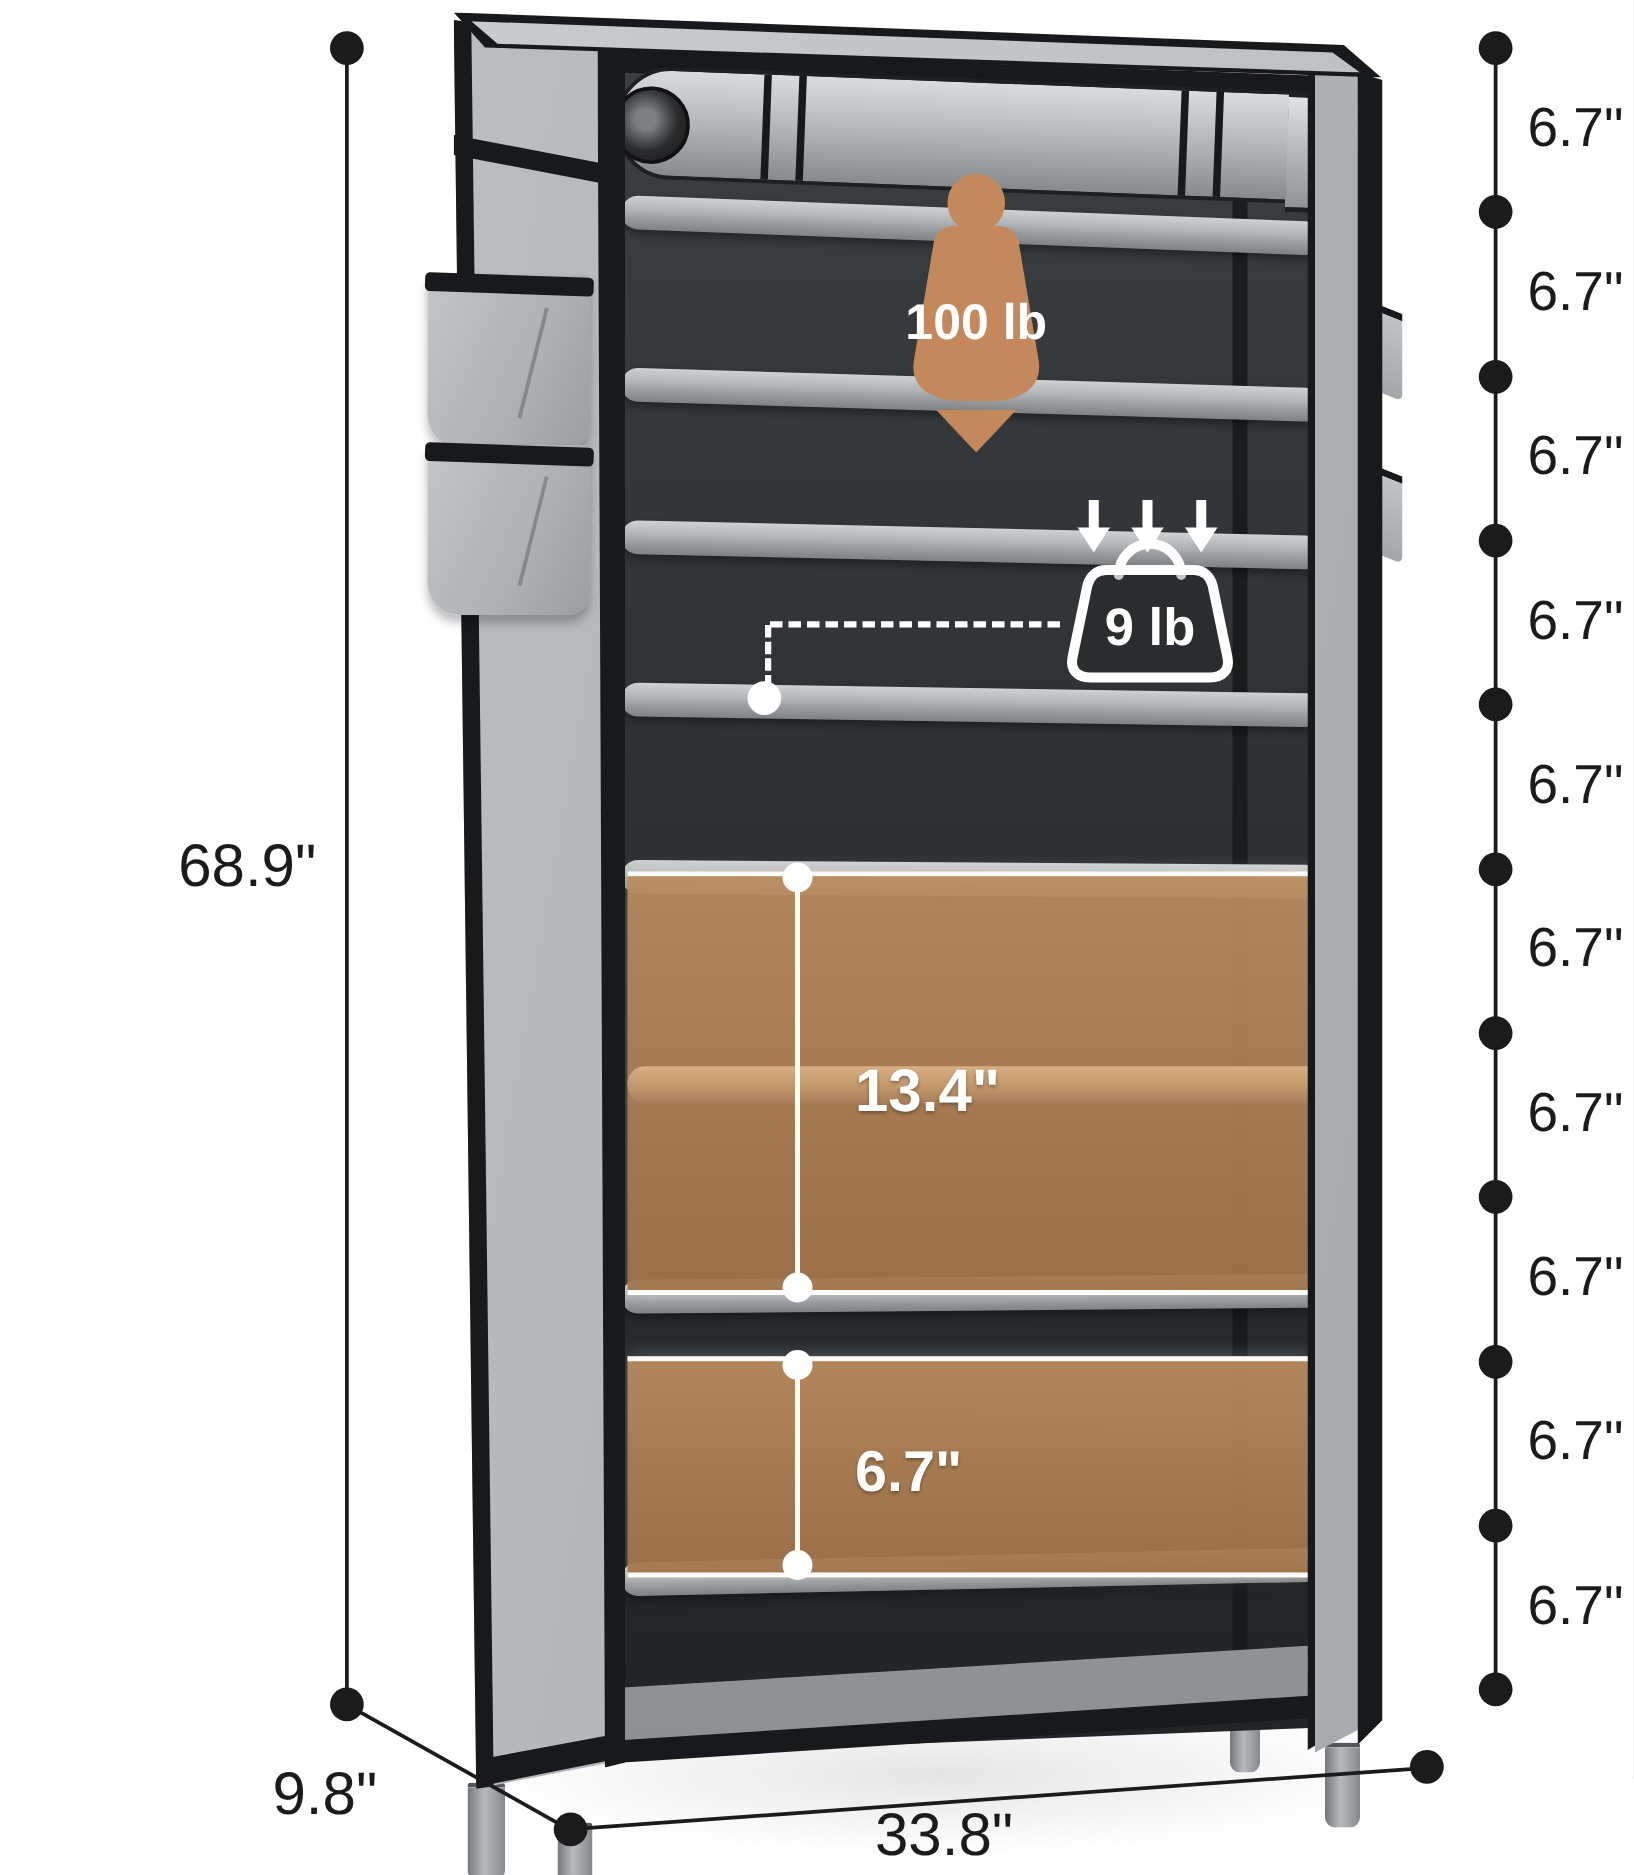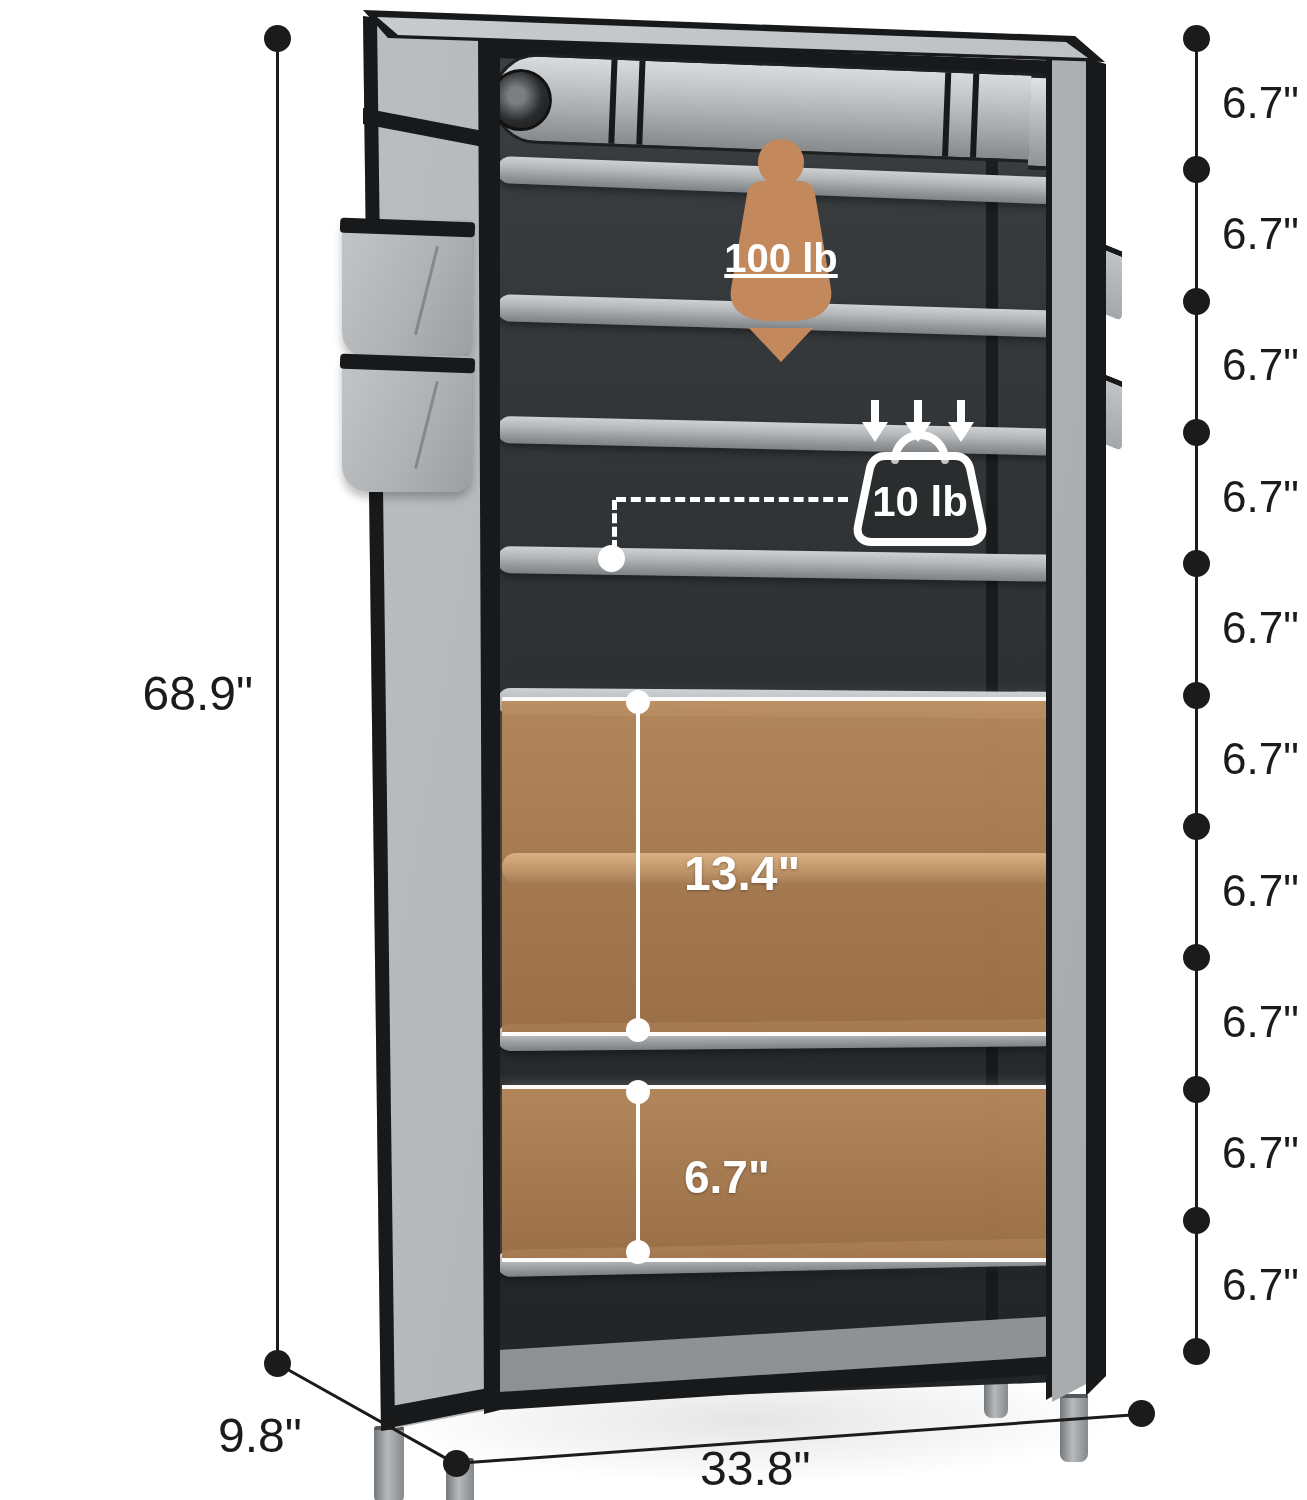--- a/index.html
+++ b/index.html
@@ -123,21 +123,21 @@
     <div class="strap" style="left:452px;"></div>
     <div class="strap" style="left:480px;"></div>
     <div class="capR"></div>
   </div>
 
   <div class="abs" style="left:706px;top:136px;width:150px;height:226px;">
     <svg width="150" height="226" viewBox="0 0 150 226" preserveAspectRatio="none">
       <path fill="var(--accent-tan,#c3895c)" d="M75 3a23 23 0 0 1 23 23c0 9-4 15-9 19h5c8 0 14 6 15 13l16 95c3 21-14 32-40 32H65c-26 0-43-11-40-32l16-95c1-7 7-13 15-13h5c-5-4-9-10-9-19A23 23 0 0 1 75 3z"></path>
       <path fill="var(--accent-tan,#c3895c)" d="M43 192h64L75 226z"></path>
     </svg>
-    <div class="badge-text" style="left:0;top:100px;width:150px;font-size:40px;text-decoration:underline;">100 lb</div>
+    <div class="badge-text" style="left:0;top:100px;width:150px;font-size:40px;">100 lb</div>
   </div>
 
   <div class="abs" style="left:862px;top:400px;width:112px;height:50px;">
     <div class="arrow" style="left:0;">
         <div class="shaft"></div>
         <div class="head"></div>
       </div>
     <div class="arrow" style="left:43px;">
         <div class="shaft"></div>
         <div class="head"></div>
@@ -146,21 +146,21 @@
         <div class="shaft"></div>
         <div class="head"></div>
       </div>
   </div>
 
   <div class="abs" style="left:840px;top:412px;width:160px;height:144px;">
     <svg width="160" height="144" viewBox="0 0 160 144" preserveAspectRatio="none">
       <path d="M55 48a25 25 0 0 1 50 0" fill="none" stroke="#fff" stroke-width="8" stroke-linecap="round"></path>
       <path d="M45 44h70c8 0 13 5 15 12l12 58c2 10-4 16-14 16H32c-10 0-16-6-14-16l12-58c2-7 7-12 15-12z" fill="rgba(20,22,24,.25)" stroke="#fff" stroke-width="8" stroke-linejoin="round"></path>
     </svg>
-    <div class="badge-text" style="left:0;top:66px;width:160px;font-size:42px;">10 lb</div>
+    <div class="badge-text" style="left:0;top:66px;width:160px;font-size:42px;">9 lb</div>
   </div>
 
   <div class="dash-h" style="left:616px;top:497px;width:232px;"></div>
   <div class="dash-v" style="left:612px;top:500px;height:50px;"></div>
   <div class="wdot" style="left:598px;top:545px;width:27px;height:27px;"></div>
 
   <div class="poly fabric" style="clip-path:polygon(363px 16px,499px 40px,499px 1408px,381px 1431px);"></div>
   <div class="poly trim" style="clip-path:polygon(363px 16px,377px 18px,395px 1429px,381px 1431px);"></div>
   <div class="poly trim" style="clip-path:polygon(478px 33px,500px 38px,500px 1410px,484px 1414px);"></div>
   <div class="poly trim" style="clip-path:polygon(363px 108px,499px 134px,499px 150px,363px 124px);"></div>

